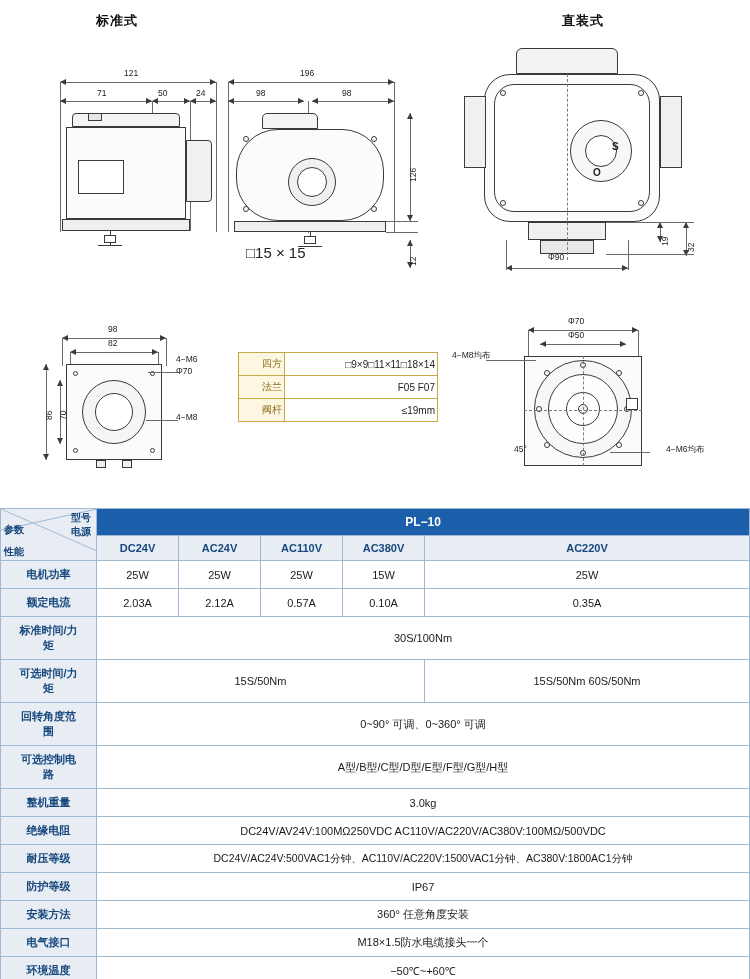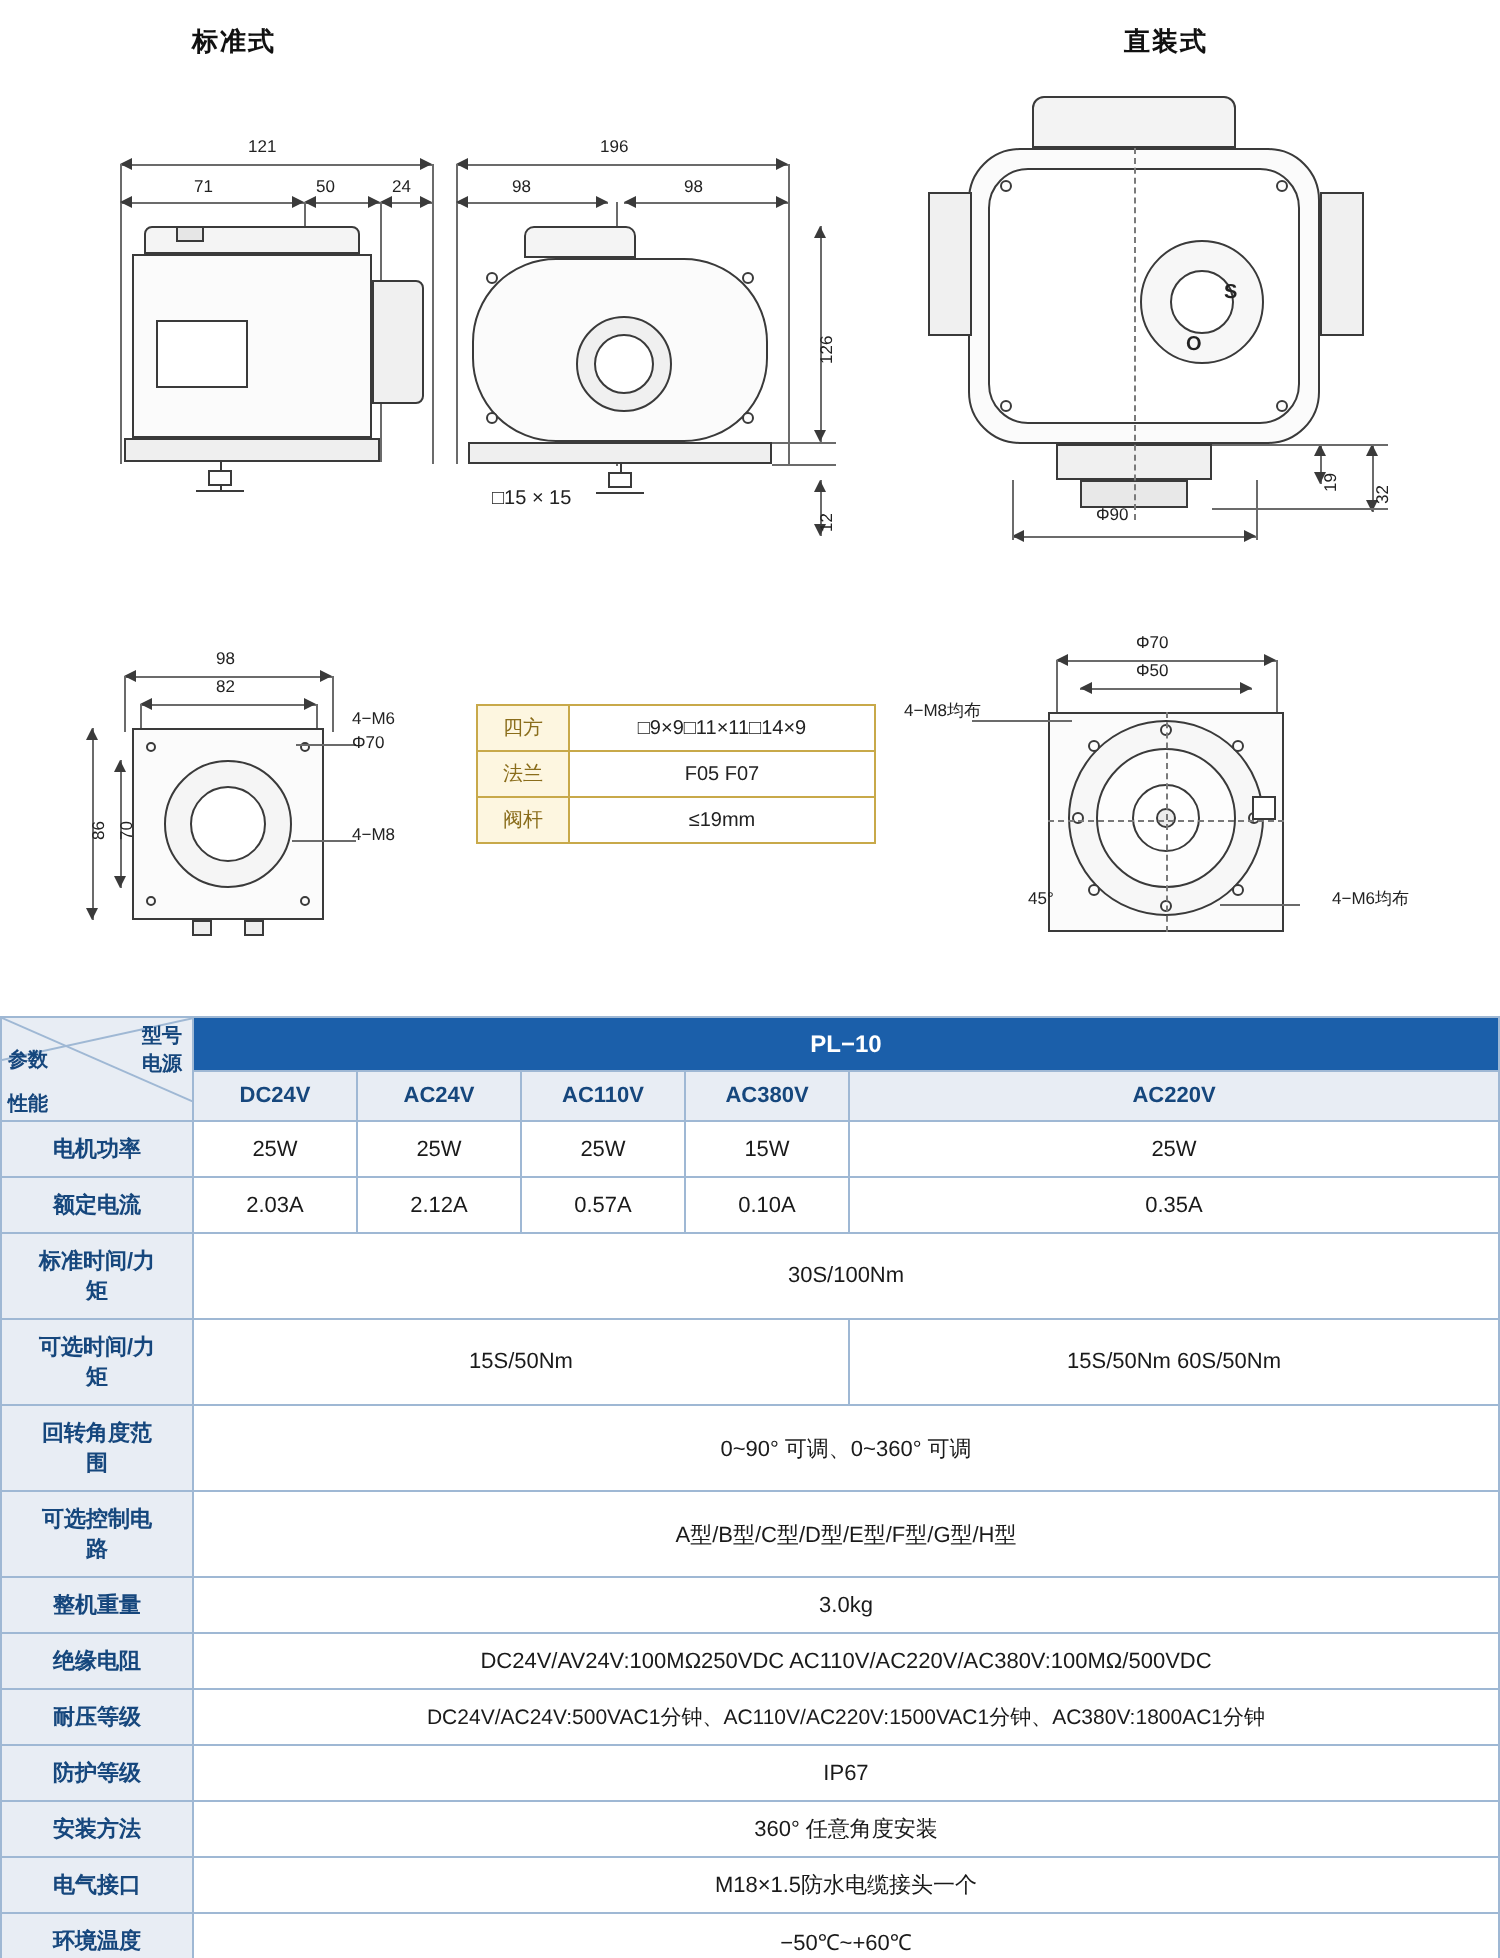--- a/index.html
+++ b/index.html
@@ -81,21 +81,21 @@
     color:#fff;
     font-weight:bold;
     border:1px solid #1b5faa;
     padding:4px 0;
     text-align:center;
     font-size:10.5px;
   }
   .mini-table td {
     border:1px solid #c8a94a;
     padding:4px 2px;
-    text-align:center;
+    text-align:right;
     font-size:10px;
     color:#222;
   }
   .mini-table td.lbl {
     background:#fdf6e0;
     color:#8a6d1b;
     width:46px;
     font-weight:normal;
   }
 
@@ -231,21 +231,21 @@
     <div class="ln vln thin" style="left:410px; top:240px; height:28px;"></div>
     <div class="arrowU" style="left:407px; top:240px;"></div>
     <div class="arrowD" style="left:407px; top:262px;"></div>
     <div class="dim-txt rot" style="left:408px; top:266px;">12</div>
     <div class="ln hln thin" style="left:386px; top:221px; width:32px;"></div>
     <div class="ln hln thin" style="left:386px; top:232px; width:32px;"></div>
 
     <div class="ln vln" style="left:310px; top:232px; height:12px;"></div>
     <div class="shape" style="left:304px; top:236px; width:12px; height:8px; background:#ffffff;"></div>
     <div class="ln hln" style="left:298px; top:246px; width:24px;"></div>
-    <div class="dim-txt" style="left:246px; top:244px; font-size:10px;">□15 × 15</div>
+    <div class="dim-txt" style="left:246px; top:244px; font-size:15px;">□15 × 15</div>
   </div>
 
   <div>
     <div class="shape" style="left:516px; top:48px; width:102px; height:26px; border-radius:6px 6px 0 0; background:#f3f3f3;"></div>
     <div class="shape" style="left:484px; top:74px; width:176px; height:148px; border-radius:26px; background:#fbfbfb;"></div>
     <div class="shape" style="left:494px; top:84px; width:156px; height:128px; border-radius:20px; background:#ffffff;"></div>
     <div class="shape" style="left:660px; top:96px; width:22px; height:72px; background:#f0f0f0;"></div>
     <div class="shape" style="left:464px; top:96px; width:22px; height:72px; background:#f0f0f0;"></div>
     <div class="shape round" style="left:570px; top:120px; width:62px; height:62px; background:#f7f7f7;"></div>
     <div class="shape round" style="left:585px; top:135px; width:32px; height:32px; background:#ffffff;"></div>
@@ -316,21 +316,21 @@
     <div class="dim-txt" style="left:176px; top:354px;">4−M6</div>
     <div class="dim-txt" style="left:176px; top:366px;">Φ70</div>
     <div class="ln hln thin" style="left:146px; top:420px; width:32px;"></div>
     <div class="dim-txt" style="left:176px; top:412px;">4−M8</div>
   </div>
 
   <table class="mini-table">
     <tbody>
     <tr>
       <td class="lbl">四方</td>
-      <td>□9×9□11×11□14×9</td>
+      <td>□9×9□11×11□18×14</td>
     </tr>
     <tr>
       <td class="lbl">法兰</td>
       <td>F05  F07</td>
     </tr>
     <tr>
       <td class="lbl">阀杆</td>
       <td>≤19mm</td>
     </tr>
   </tbody>

